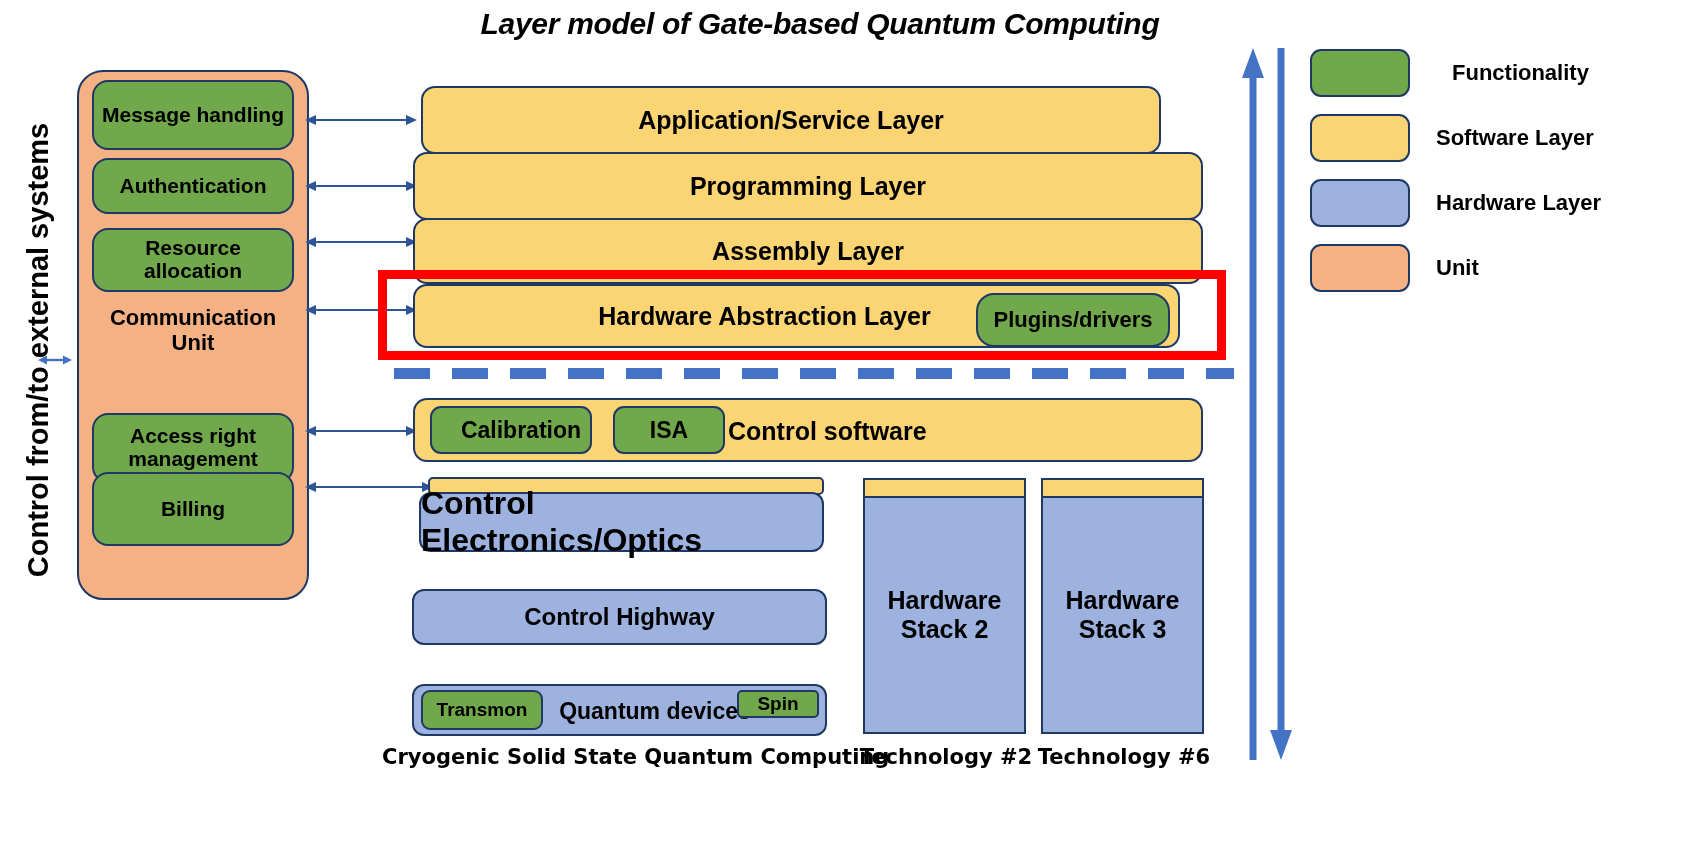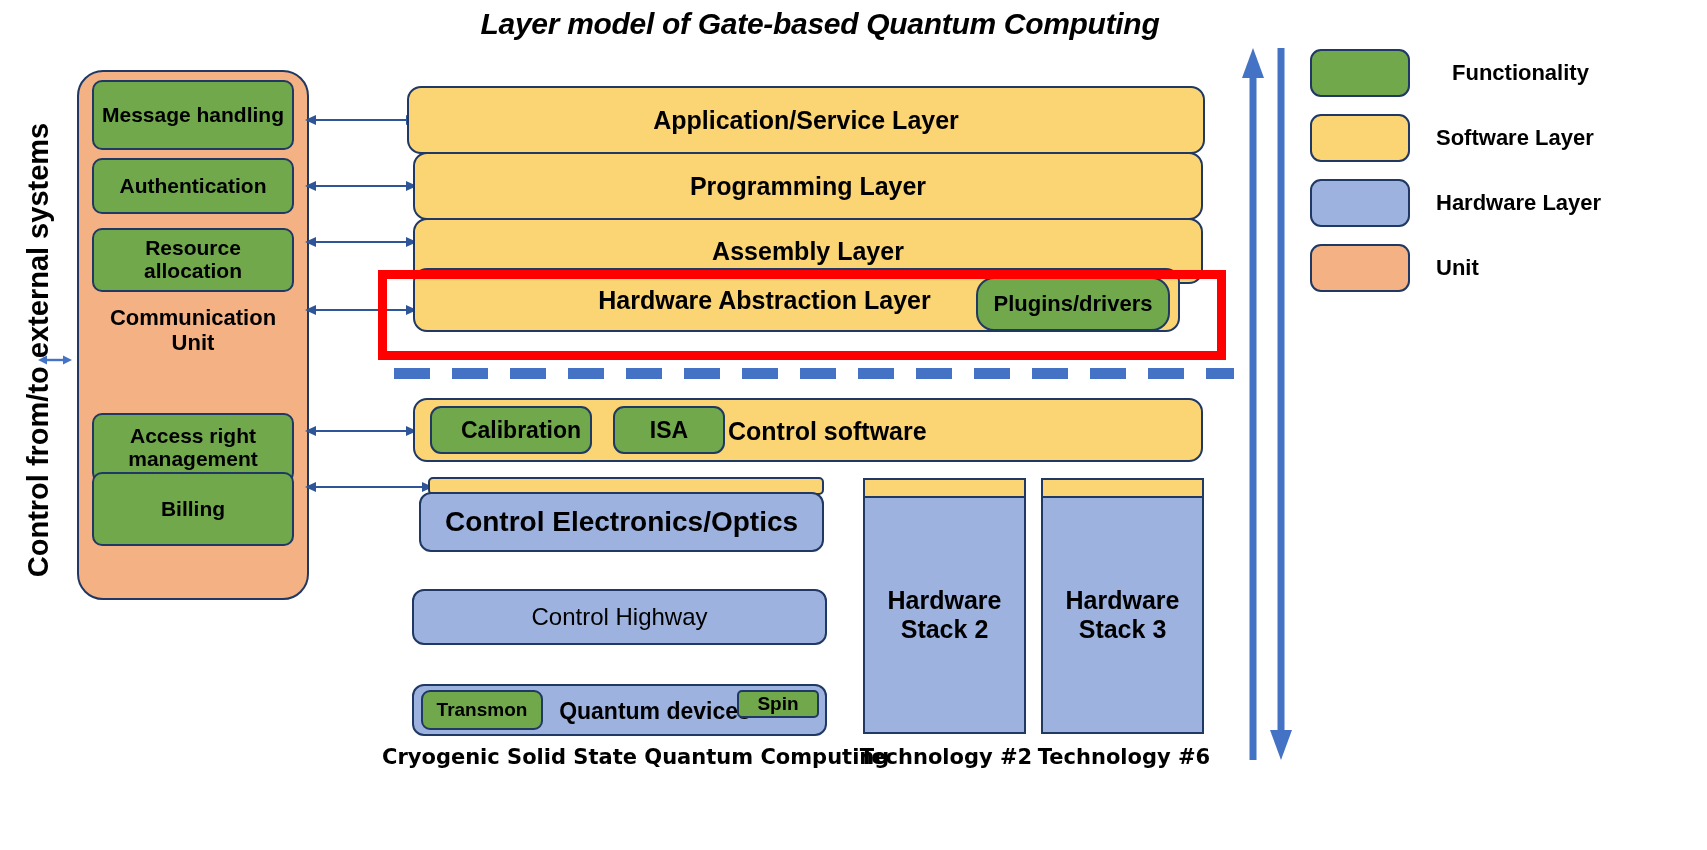--- a/index.html
+++ b/index.html
@@ -54,21 +54,21 @@
   
   #comm-unit {
     left: 77px; top: 70px; width: 232px; height: 530px;
     background: #F4B183;
     border: 2.5px solid #1F3864;
     border-radius: 26px;
   }
   .fn-box {
     background: #70A84B;
     border: 2.5px solid #1F3864;
-    border-radius: 10px;
+    border-radius: 16px;
     color: #000000;
     font-weight: bold;
     font-size: 21px;
     display: flex;
     align-items: center;
     justify-content: center;
     text-align: center;
     line-height: 1.08;
   }
   #fn-message    { left: 92px;  top: 80px;  width: 202px; height: 70px; }
@@ -92,24 +92,24 @@
     background: #FBD474;
     border: 2.5px solid #1F3864;
     border-radius: 14px;
     color: #000000;
     font-weight: bold;
     font-size: 25px;
     display: flex;
     align-items: center;
     justify-content: center;
   }
-  #layer-app  { left: 407px; top: 86px;  width: 798px; height: 68px; }
+  #layer-app  { left: 421px; top: 86px;  width: 740px; height: 68px; }
   #layer-prog { left: 413px; top: 152px; width: 790px; height: 68px; }
   #layer-asm  { left: 413px; top: 218px; width: 790px; height: 66px; }
-  #layer-hal  { left: 413px; top: 268px; width: 767px; height: 64px;
+  #layer-hal  { left: 413px; top: 284px; width: 767px; height: 64px;
                 justify-content: flex-start; }
   #layer-hal .hal-text {
     position: absolute; left: 0; right: 0; text-align: center;
     padding-right: 64px;
   }
   #plugins {
     position: absolute; right: 8px; top: 7px;
     width: 190px; height: 50px;
     background: #70A84B;
     border: 2.5px solid #1F3864;
@@ -172,29 +172,29 @@
     left: 428px; top: 477px; width: 396px; height: 18px;
     background: #FBD474;
     border: 2.5px solid #1F3864;
     border-radius: 5px;
   }
   #ctrl-elec {
     left: 419px; top: 492px; width: 405px; height: 60px;
     background: #9DB2DF;
     border: 2.5px solid #1F3864;
     border-radius: 12px;
-    font-size: 28px; font-weight: bold; color: #000000;
+    font-size: 32px; font-weight: bold; color: #000000;
     display: flex; align-items: center; justify-content: center;
   }
   #ctrl-highway {
     left: 412px; top: 589px; width: 415px; height: 56px;
     background: #9DB2DF;
     border: 2.5px solid #1F3864;
     border-radius: 12px;
-    font-size: 24px; font-weight: normal; color: #000000;
+    font-size: 24px; font-weight: bold; color: #000000;
     display: flex; align-items: center; justify-content: center;
   }
   #qdevices {
     left: 412px; top: 684px; width: 415px; height: 52px;
     background: #9DB2DF;
     border: 2.5px solid #1F3864;
     border-radius: 12px;
   }
   #qdevices-label {
     left: 540px; top: 697px; width: 230px; height: 28px;

